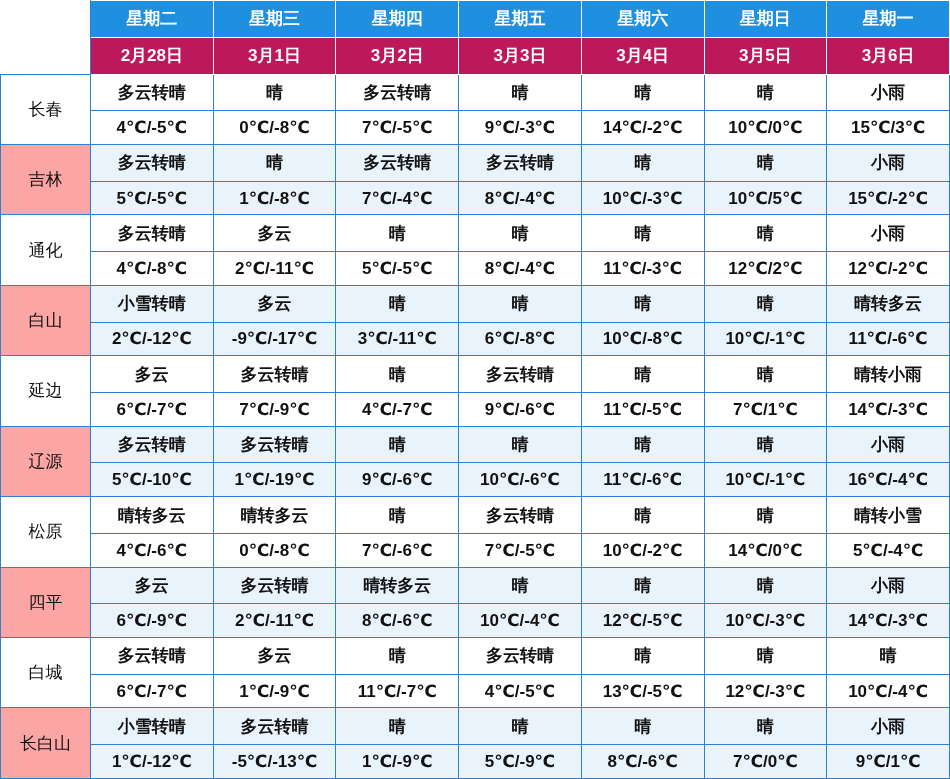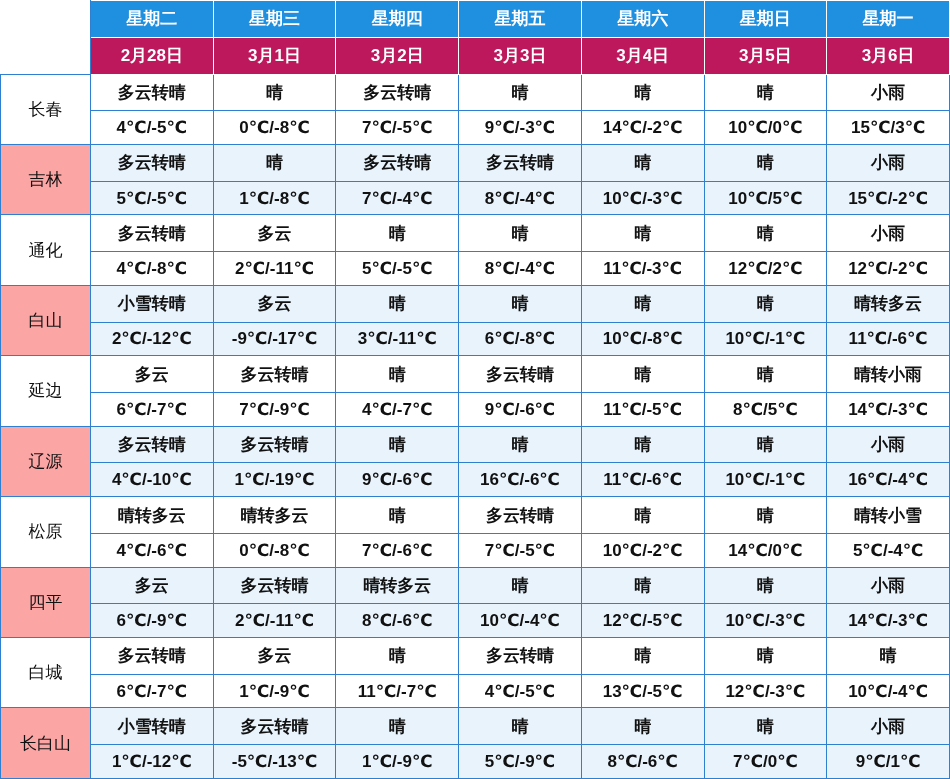--- a/index.html
+++ b/index.html
@@ -198,38 +198,38 @@
         <td class="cond">晴</td>
         <td class="cond">晴</td>
         <td class="cond">晴转小雨</td>
       </tr>
       <tr>
         <td class="temp">6℃/-7℃</td>
         <td class="temp">7℃/-9℃</td>
         <td class="temp">4℃/-7℃</td>
         <td class="temp">9℃/-6℃</td>
         <td class="temp">11℃/-5℃</td>
-        <td class="temp">8℃/5℃</td>
+        <td class="temp">7℃/1℃</td>
         <td class="temp">14℃/-3℃</td>
       </tr>
       <tr>
         <td class="city city-alt" rowspan="2">辽源</td>
         <td class="cond cond-alt">多云转晴</td>
         <td class="cond cond-alt">多云转晴</td>
         <td class="cond cond-alt">晴</td>
         <td class="cond cond-alt">晴</td>
         <td class="cond cond-alt">晴</td>
         <td class="cond cond-alt">晴</td>
         <td class="cond cond-alt">小雨</td>
       </tr>
       <tr>
-        <td class="temp temp-alt">4℃/-10℃</td>
+        <td class="temp temp-alt">5℃/-10℃</td>
         <td class="temp temp-alt">1℃/-19℃</td>
         <td class="temp temp-alt">9℃/-6℃</td>
-        <td class="temp temp-alt">16℃/-6℃</td>
+        <td class="temp temp-alt">10℃/-6℃</td>
         <td class="temp temp-alt">11℃/-6℃</td>
         <td class="temp temp-alt">10℃/-1℃</td>
         <td class="temp temp-alt">16℃/-4℃</td>
       </tr>
       <tr>
         <td class="city" rowspan="2">松原</td>
         <td class="cond">晴转多云</td>
         <td class="cond">晴转多云</td>
         <td class="cond">晴</td>
         <td class="cond">多云转晴</td>

